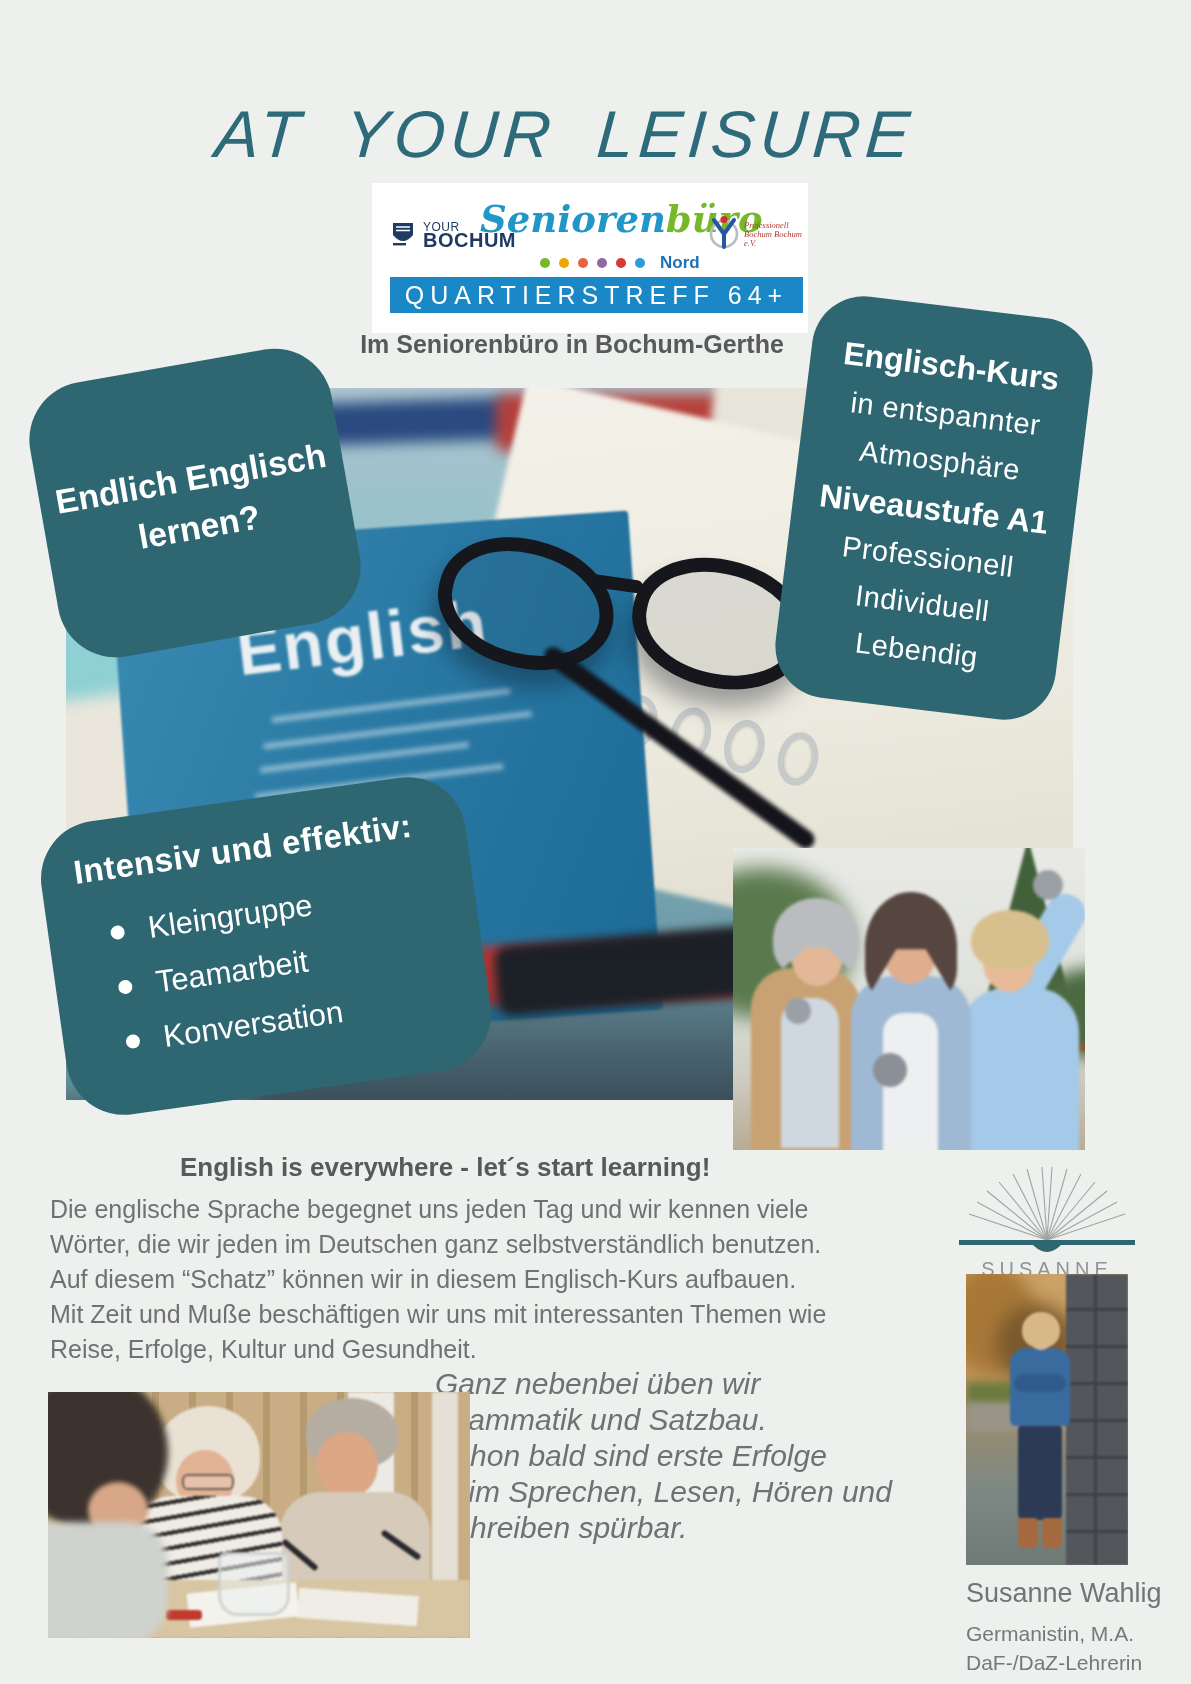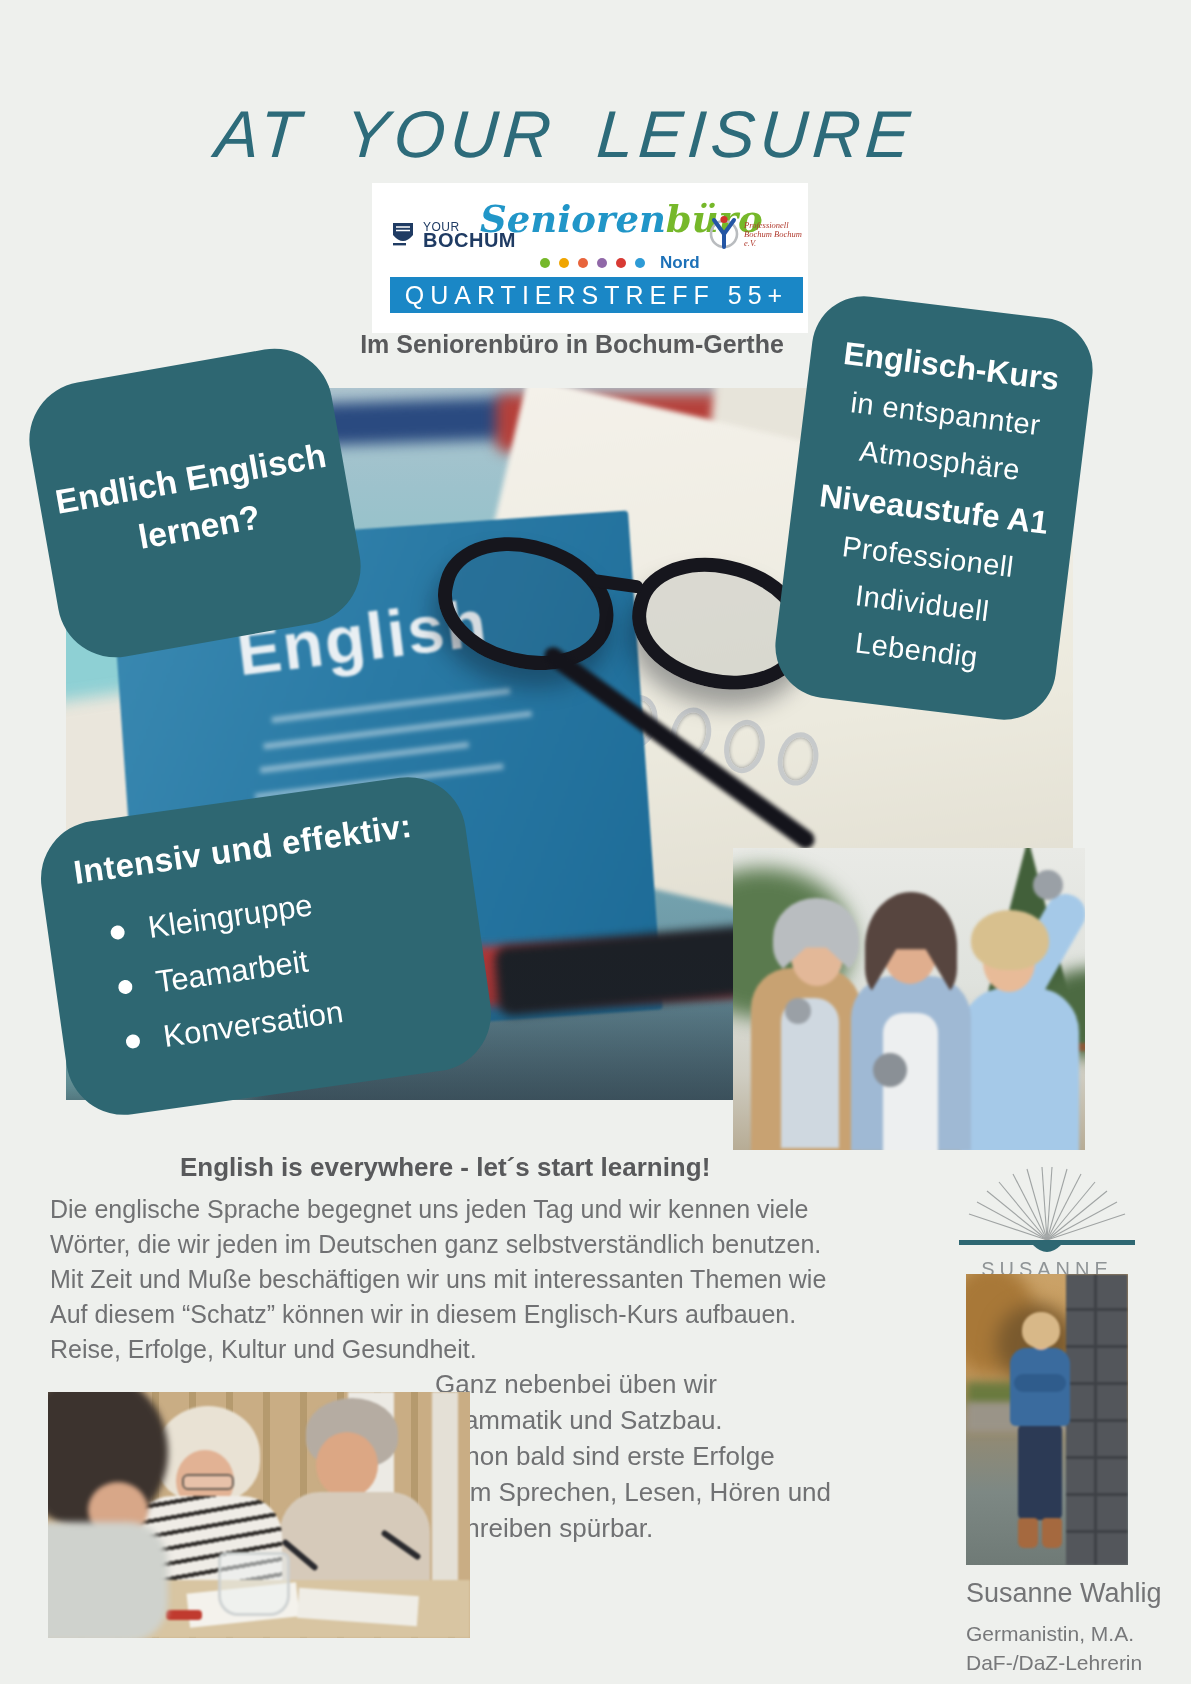--- a/index.html
+++ b/index.html
@@ -116,21 +116,21 @@
   .pw-w3-arm{left:290px;top:40px;width:40px;height:130px;background:#a5c9e8;border-radius:20px;transform:rotate(30deg);}
   .pw-w3-face{left:250px;top:84px;width:52px;height:60px;background:#e8bb98;border-radius:50%;}
   .pw-w3-hair{left:238px;top:62px;width:78px;height:60px;background:#d8c08e;border-radius:50% 50% 45% 45%;}
   .pw-ball1{left:300px;top:22px;width:30px;height:30px;background:#9aa0a6;border-radius:50%;}
   .pw-ball2{left:140px;top:205px;width:34px;height:34px;background:#8a9096;border-radius:50%;}
   .pw-ball3{left:52px;top:150px;width:26px;height:26px;background:#9aa0a6;border-radius:50%;}
 
   
   .heading{position:absolute;left:180px;top:1152px;font-weight:bold;font-size:26px;color:#58595b;z-index:2;}
   .para{position:absolute;left:50px;top:1192px;font-size:25px;line-height:35px;color:#707173;z-index:2;}
-  .para2{position:absolute;left:435px;top:1366px;font-size:26px;line-height:36px;color:#707173;z-index:2;}
+  .para2{position:absolute;left:435px;top:1366px;font-size:30px;line-height:36px;color:#707173;z-index:2;font-style:italic;}
 
   
   .photo-seniors{position:absolute;left:48px;top:1392px;width:422px;height:246px;overflow:hidden;z-index:2;
                  background:repeating-linear-gradient(90deg,#c9ad84 0 30px,#b59a6e 30px 37px);}
   .ps{position:absolute;}
   .ps-scene{filter:blur(1px);}
   .ps-window{left:300px;top:0;width:46px;height:246px;background:#eceae4;}
   .ps-window2{left:384px;top:0;width:26px;height:246px;background:#e4e0d6;}
   .ps-table{left:0;top:188px;width:422px;height:58px;background:#d8c5a2;}
   .ps-paper1{left:140px;top:196px;width:110px;height:34px;background:#f4f2ec;transform:rotate(-6deg);}
@@ -222,21 +222,21 @@
           <circle cx="16" cy="6.5" r="3.6" fill="#d1332a"></circle>
         </svg>
       </span>
       <span class="psh-text">
         <span>Professionell</span><br>
         <span>Bochum Bochum</span><br>
         <span>e.V.</span>
       </span>
     </div>
   </div>
-  <div class="banner">QUARTIERSTREFF 55+</div>
+  <div class="banner">QUARTIERSTREFF 64+</div>
   <div class="location">Im Seniorenbüro in Bochum-Gerthe</div>
 
   <div class="photo-book">
     <div class="pb pb-teal-left"></div>
     <div class="pb pb-paper-left"></div>
     <div class="pb pb-pencil-blue"></div>
     <div class="pb pb-pencil-red1"></div>
     <div class="pb pb-pencil-red2"></div>
     <div class="pb pb-pages2"></div>
     <div class="pb pb-pages"></div>
@@ -317,22 +317,22 @@
         <div class="pw pw-w2-hair"></div>
       <div class="pw pw-ball2"></div>
         <div class="pw pw-ball3"></div>
     </div>
   </div>
 
   <div class="heading">English is everywhere - let´s start learning!</div>
   <div class="para">
     <div>Die englische Sprache begegnet uns jeden Tag und wir kennen viele</div>
     <div>Wörter, die wir jeden im Deutschen ganz selbstverständlich benutzen.</div>
+    <div>Auf diesem “Schatz” können wir in diesem Englisch-Kurs aufbauen.</div>
     <div>Mit Zeit und Muße beschäftigen wir uns mit interessanten Themen wie</div>
-    <div>Auf diesem “Schatz” können wir in diesem Englisch-Kurs aufbauen.</div>
     <div>Reise, Erfolge, Kultur und Gesundheit.</div>
   </div>
   <div class="para2">
     <div>Ganz nebenbei üben wir</div>
     <div>Grammatik und Satzbau.</div>
     <div>Schon bald sind erste Erfolge</div>
     <div>beim Sprechen, Lesen, Hören und</div>
     <div>Schreiben spürbar.</div>
   </div>
 

